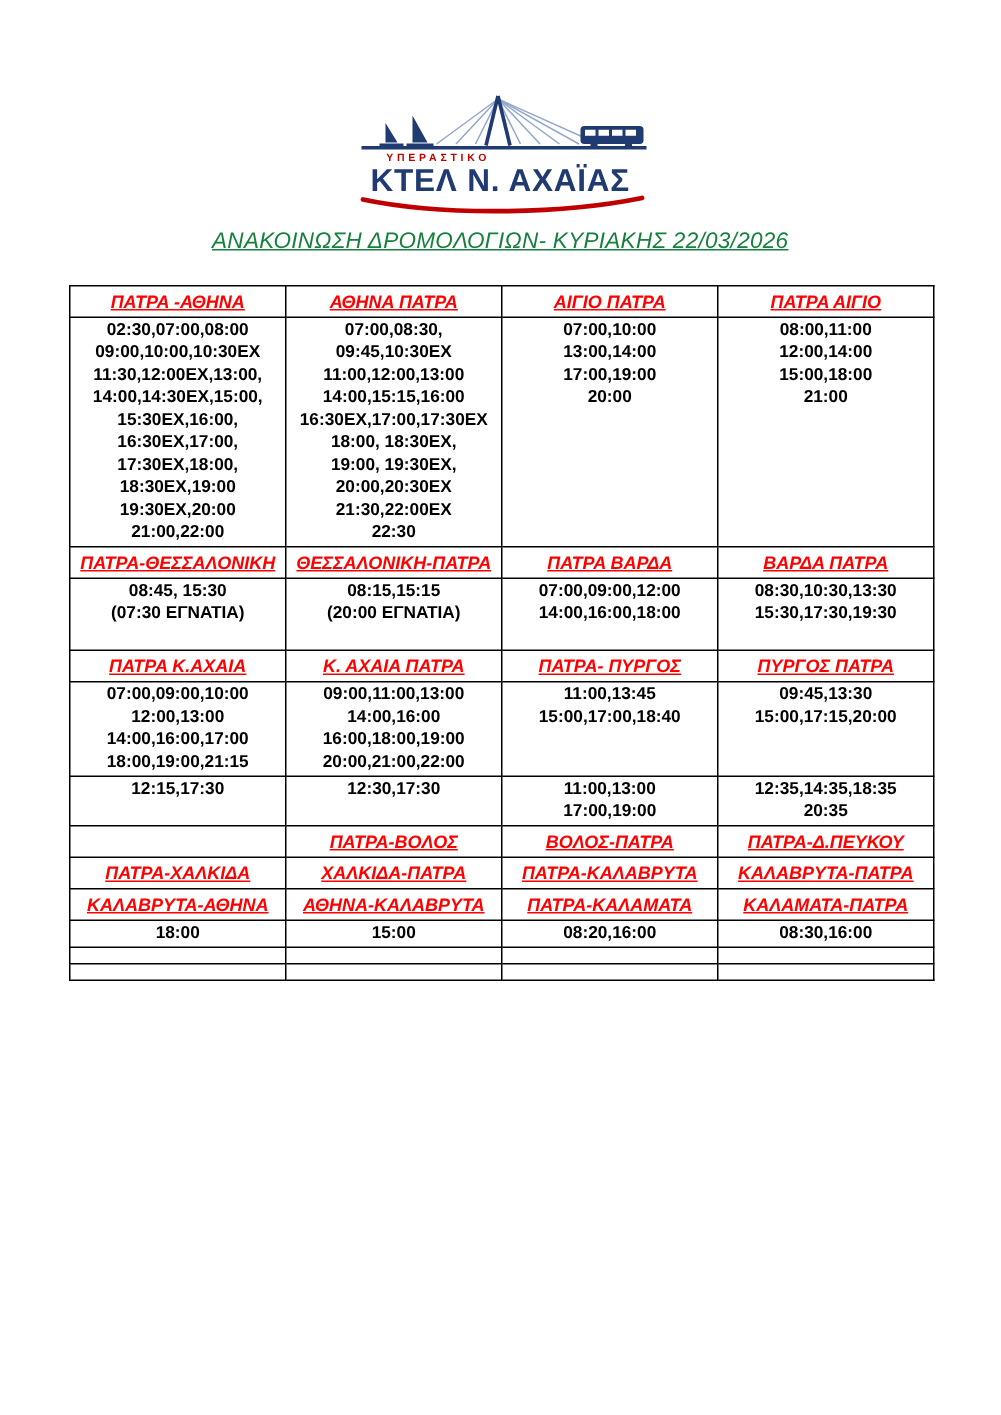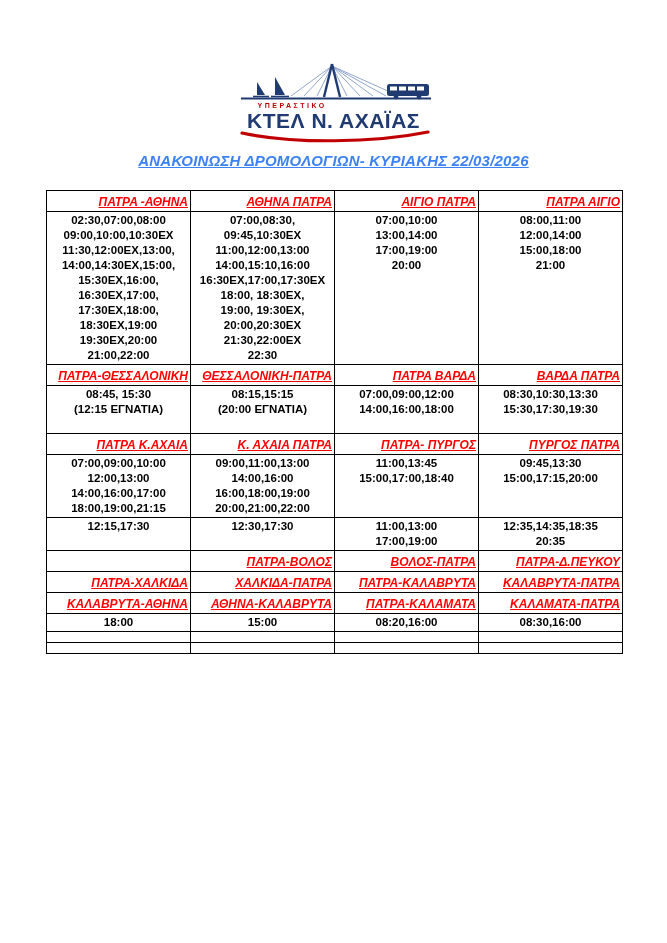--- a/index.html
+++ b/index.html
@@ -29,37 +29,37 @@
     color:var(--logo-navy,#203a72);
     font-size:21px; font-weight:bold; letter-spacing:0.5px;
     line-height:22px; white-space:nowrap;
   }
   .logo-swoosh { display:block; margin:-2px auto 0 auto; }
 
   
   .doc-title {
     position:absolute; top:152px; left:0; width:100%;
     text-align:center;
-    font-size:15px; font-weight:bold; font-style:italic;
-    text-decoration:underline; color:#3b82f6;
+    font-size:15px; font-weight:normal; font-style:italic;
+    text-decoration:underline; color:#15803d;
     letter-spacing:0.2px;
   }
 
   
   .tablewrap { position:absolute; top:190px; left:46px; width:577px; }
   table.schedule {
     border-collapse:collapse; table-layout:fixed; width:100%;
   }
   table.schedule td {
     border:1px solid #000;
     vertical-align:top; text-align:center;
     padding:1px 2px;
     overflow:hidden;
   }
-  tr.header td { height:17px;text-align:right; }
+  tr.header td { height:17px; }
   .route-label {
     color:var(--route-red,#ff0000);
     font-size:12px; font-weight:bold; font-style:italic;
     text-decoration:underline;
     white-space:nowrap;
     line-height:14px;
   }
   tr.data td {
     font-weight:bold; font-size:11.5px; color:#000;
   }
@@ -139,21 +139,21 @@
               <div class="time-line">16:30EX,17:00,</div>
               <div class="time-line">17:30EX,18:00,</div>
               <div class="time-line">18:30EX,19:00</div>
               <div class="time-line">19:30EX,20:00</div>
               <div class="time-line">21:00,22:00</div>
             </td>
             <td>
               <div class="time-line">07:00,08:30,</div>
               <div class="time-line">09:45,10:30EX</div>
               <div class="time-line">11:00,12:00,13:00</div>
-              <div class="time-line">14:00,15:10,16:00</div>
+              <div class="time-line">14:00,15:15,16:00</div>
               <div class="time-line">16:30EX,17:00,17:30EX</div>
               <div class="time-line">18:00, 18:30EX,</div>
               <div class="time-line">19:00, 19:30EX,</div>
               <div class="time-line">20:00,20:30EX</div>
               <div class="time-line">21:30,22:00EX</div>
               <div class="time-line">22:30</div>
             </td>
             <td>
               <div class="time-line">07:00,10:00</div>
               <div class="time-line">13:00,14:00</div>
@@ -169,21 +169,21 @@
           </tr>
           <tr class="header">
             <td><span class="route-label">ΠΑΤΡΑ-ΘΕΣΣΑΛΟΝΙΚΗ</span></td>
             <td><span class="route-label">ΘΕΣΣΑΛΟΝΙΚΗ-ΠΑΤΡΑ</span></td>
             <td><span class="route-label">ΠΑΤΡΑ ΒΑΡΔΑ</span></td>
             <td><span class="route-label">ΒΑΡΔΑ ΠΑΤΡΑ</span></td>
           </tr>
           <tr class="data">
             <td>
               <div class="time-line">08:45, 15:30</div>
-              <div class="time-line">(12:15 ΕΓΝΑΤΙΑ)</div>
+              <div class="time-line">(07:30 ΕΓΝΑΤΙΑ)</div>
               <div class="time-line"></div>
             </td>
             <td>
               <div class="time-line">08:15,15:15</div>
               <div class="time-line">(20:00 ΕΓΝΑΤΙΑ)</div>
             </td>
             <td>
               <div class="time-line">07:00,09:00,12:00</div>
               <div class="time-line">14:00,16:00,18:00</div>
             </td>

